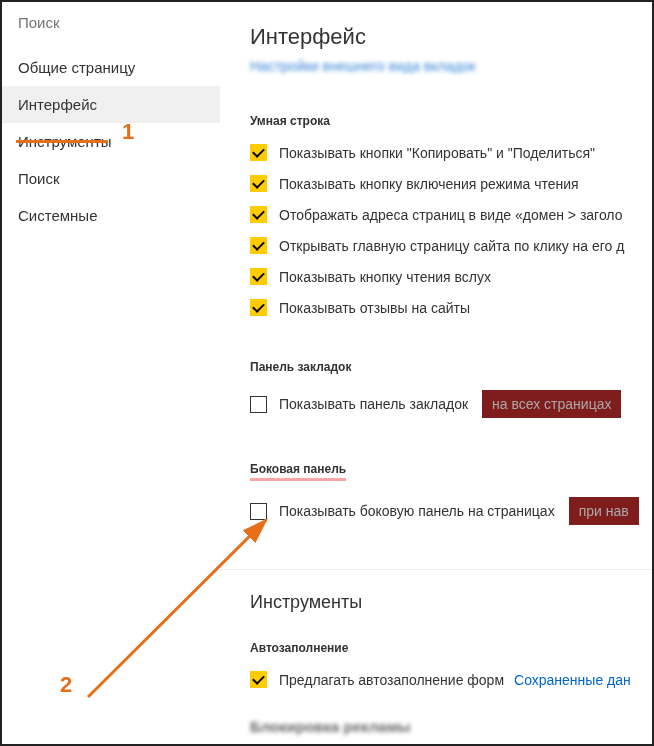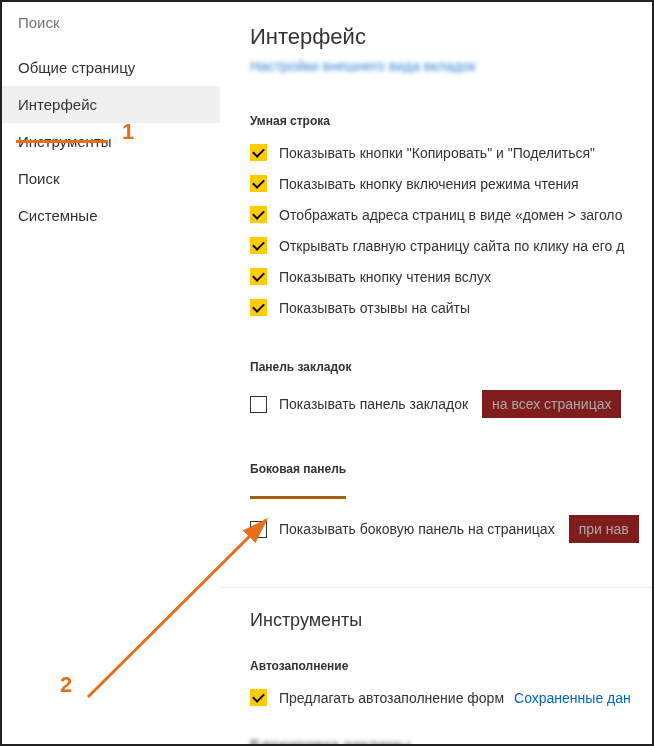--- a/index.html
+++ b/index.html
@@ -10,21 +10,21 @@
 .search-input { width: 100%; border: none; font-size: 15px; color: #0f766e; outline: none; background: transparent; }
 .nav-list { list-style: none; margin-top: 6px; }
 .nav-item { padding: 10px 16px; font-size: 15px; cursor: pointer; position: relative; }
 .nav-item.active { background: #f0f0f0; }
 .main { flex: 1; background: #fff; padding: 0; overflow: hidden; position: relative; }
 .main-inner { padding: 22px 0 0 30px; }
 .page-title { font-size: 22px; font-weight: normal; margin-bottom: 8px; }
 .link-row { color: #0066cc; font-size: 14px; margin-bottom: 40px; filter: blur(2px); opacity: .8; }
 .section { margin-bottom: 44px; }
 .section-title { font-size: 12px; font-weight: bold; margin-bottom: 16px; }
-.underlined { border-bottom: 3px solid #a16207; padding-bottom: 20px; display: inline-block; }
+.underlined { border-bottom: 3px solid #fca5a5; padding-bottom: 2px; display: inline-block; }
 .option-row { display: flex; align-items: center; margin-bottom: 14px; }
 .checkbox { width: 17px; height: 17px; border: 1.5px solid #333; margin-right: 12px; display: flex; align-items: center; justify-content: center; cursor: pointer; flex-shrink: 0; }
 .checkbox.checked { background: #ffcc00; border-color: #ffcc00; }
 .checkbox.checked::after { content: ""; width: 9px; height: 5px; border-left: 2px solid #000; border-bottom: 2px solid #000; transform: rotate(-45deg); margin-top: -3px; }
 .option-label { font-size: 14px; white-space: nowrap; }
 .dropdown { display: inline-flex; align-items: center; background: #7f1d1d; padding: 6px 10px; color: #aaa; font-size: 14px; margin-left: 14px; cursor: pointer; }
 .divider-gap { height: 1px; background: #eee; margin: 6px -30px 22px -30px; }
 .sub-title { font-size: 18px; font-weight: normal; margin-bottom: 28px; }
 .link-inline { color: #0066cc; margin-left: 10px; cursor: pointer; text-align: right; }
 .blur-text { filter: blur(2px); opacity: .75; font-size: 15px; font-weight: bold; }

